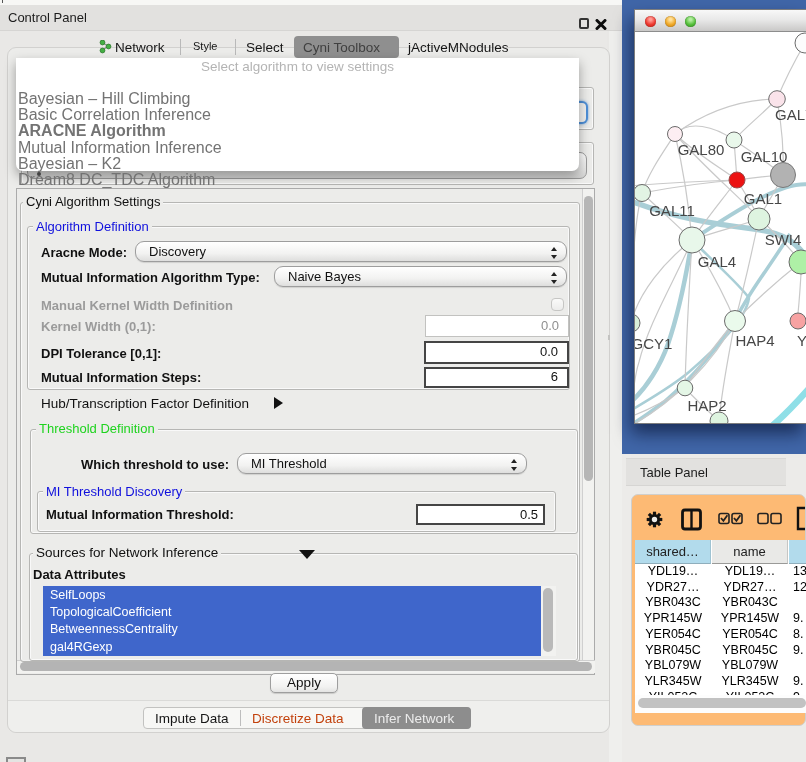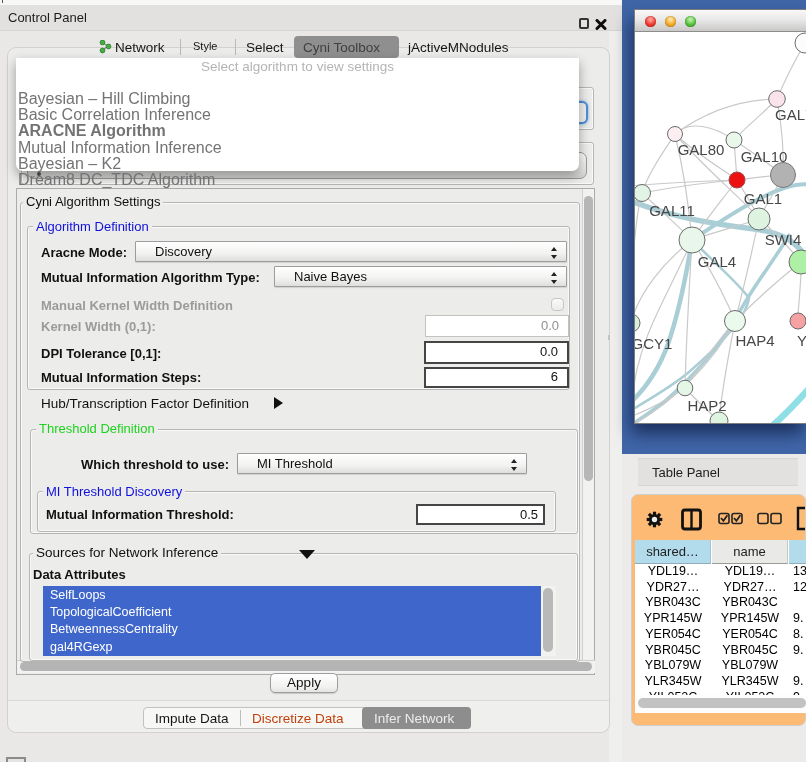--- a/index.html
+++ b/index.html
@@ -2,23 +2,23 @@
 <html><head>
 <meta charset="utf-8">
 <style>
   * { margin:0; padding:0; box-sizing:border-box; }
   html,body { width:806px; height:762px; overflow:hidden; }
   body { font-family:"Liberation Sans", sans-serif; font-size:13px; color:#111; background:#e9e8e6; position:relative; }
   .abs { position:absolute; }
   .bold { font-weight:bold; }
   .grey { color:#9b9b9b; }
   .etch { border:1px solid #b6b6b4; border-radius:3px; box-shadow:inset 0 0 0 1px rgba(255,255,255,.7); }
-  .combo { position:absolute; height:21px; border:1px solid #9d9d9d; border-radius:1px;
+  .combo { position:absolute; height:21px; border:1px solid #9d9d9d; border-radius:9px;
            background:linear-gradient(#ffffff,#f2f2f1 60%,#dededd); box-shadow:0 1px 1px rgba(0,0,0,.12);
-           line-height:19px; padding-left:19px; }
+           line-height:19px; padding-left:13px; }
   .stepper { position:absolute; right:8px; top:4px; width:7px; height:14px; }
   .stepper:before { content:""; position:absolute; left:0; top:1px; border-left:3.5px solid transparent; border-right:3.5px solid transparent; border-bottom:4.5px solid #222; }
   .stepper:after  { content:""; position:absolute; left:0; bottom:1px; border-left:3.5px solid transparent; border-right:3.5px solid transparent; border-top:4.5px solid #222; }
   .field { position:absolute; background:#fff; border:2px solid #454545; text-align:right; padding:0 5px; line-height:17px; }
   .gtitle { position:absolute; background:#ececea; padding:0 3px; line-height:14px; }
 </style>
 </head>
 <body>
 
 <div class="abs" style="left:0;top:0;width:622px;height:762px;background:#e9e8e6;">
@@ -227,21 +227,21 @@
         <text x="149" y="213">SWI4</text>
         <text x="83" y="235">GAL4</text>
         <text x="18" y="317">GCY1</text>
         <text x="121" y="314">HAP4</text>
         <text x="163" y="314" text-anchor="start">YJ</text>
         <text x="73" y="379">HAP2</text>
       </g>
     </svg>
   </div>
 
-  <div class="abs" style="left:16px;top:458px;width:160px;height:28px;background:#e2e1df;border-top:1px solid #d8d7d5;border-bottom:1px solid #d6d5d3;">
+  <div class="abs" style="left:4px;top:458px;width:160px;height:28px;background:#e2e1df;border-top:1px solid #d8d7d5;border-bottom:1px solid #d6d5d3;">
     <div class="abs" style="left:14px;top:6px;font-size:13px;color:#1c1c1c;">Table Panel</div>
   </div>
   <div class="abs" style="left:9px;top:494px;width:175px;height:232px;background:#fdba74;border:1px solid #cfcfcd;border-radius:7px;">
 
     <svg class="abs" style="left:13px;top:9px;" width="160" height="30" viewBox="0 0 160 30">
       <g fill="#1a1a1a">
         <g transform="translate(9.5,15.5)">
           <circle r="5.6"></circle>
           <g stroke="#111" stroke-width="3.2">
             <line x1="-7.8" y1="0" x2="7.8" y2="0"></line>

